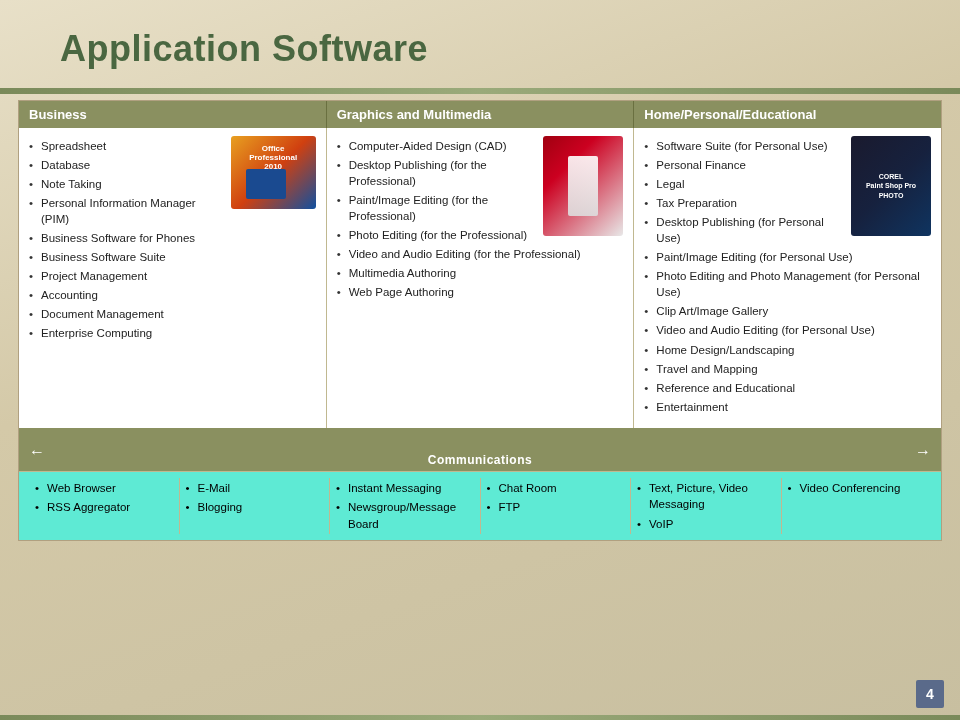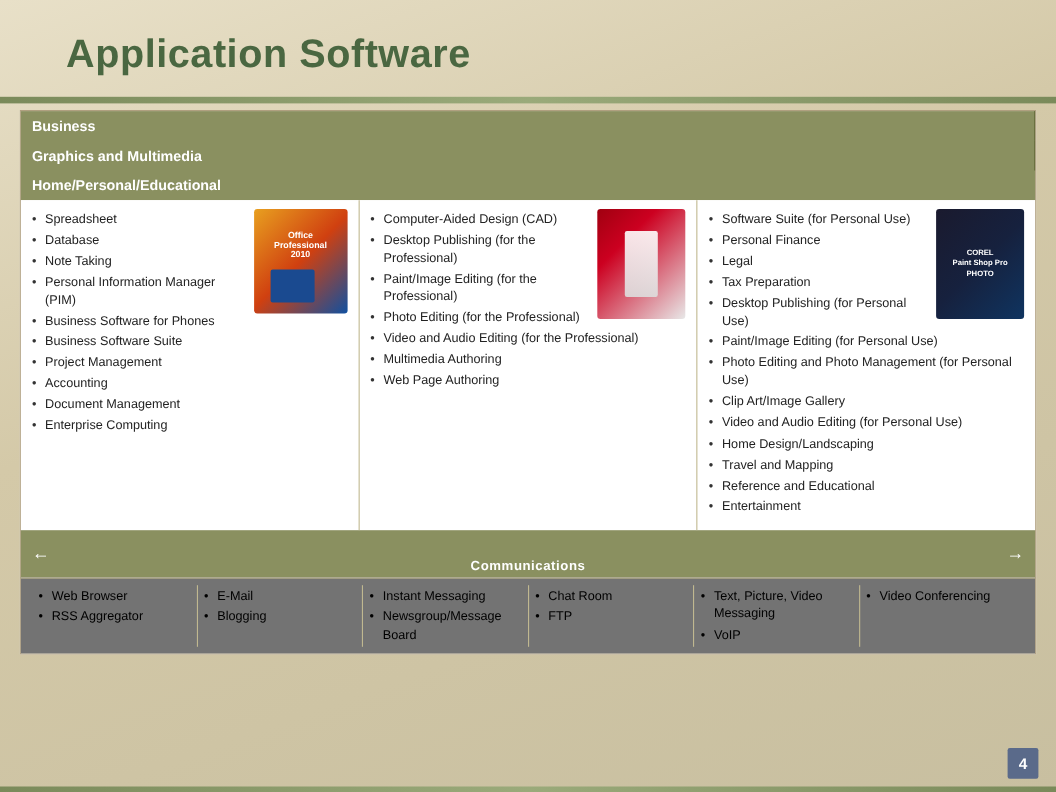--- a/index.html
+++ b/index.html
@@ -28,21 +28,20 @@
 
     .main-table-container {
       margin: 6px 18px 0 18px;
       border: 1.5px solid #b0a080;
       background: #fff;
     }
 
     .column-headers {
       display: flex;
       background: #8a9060;
-      flex-direction: column;
     }
 
     .col-header {
       font-weight: bold;
       font-size: 13px;
       color: #fff;
       padding: 6px 10px;
       flex: 1;
       border-right: 1px solid #6a7040;
     }
@@ -81,21 +80,21 @@
     .content-col ul li::before {
       content: '•';
       position: absolute;
       left: 0;
       color: #333;
     }
 
     .product-img-business {
       float: right;
       width: 85px;
-      height: 95px;
+      height: 73px;
       background: linear-gradient(135deg, #e8a020 0%, #d04010 50%, #1050a0 100%);
       border-radius: 3px;
       margin: 0 0 4px 6px;
       display: flex;
       align-items: center;
       justify-content: center;
       position: relative;
       overflow: hidden;
     }
 
@@ -182,21 +181,21 @@
       text-align: center;
       font-weight: bold;
       font-size: 12px;
       color: #fff;
       letter-spacing: 0.5px;
       margin-top: 21px;
     }
 
     .comms-row {
       display: flex;
-      background: #737373;
+      background: #5eead4;
       padding: 6px 10px;
       border-top: 1px solid #c0b890;
       font-size: 11.5px;
     }
 
     .comms-col {
       flex: 1;
       padding: 0 6px;
       border-right: 1px solid #c0b890;
     }

